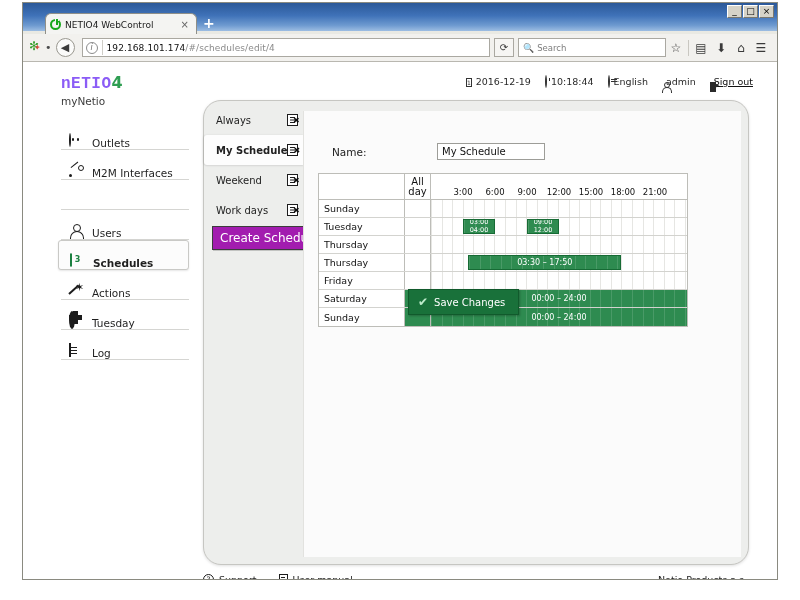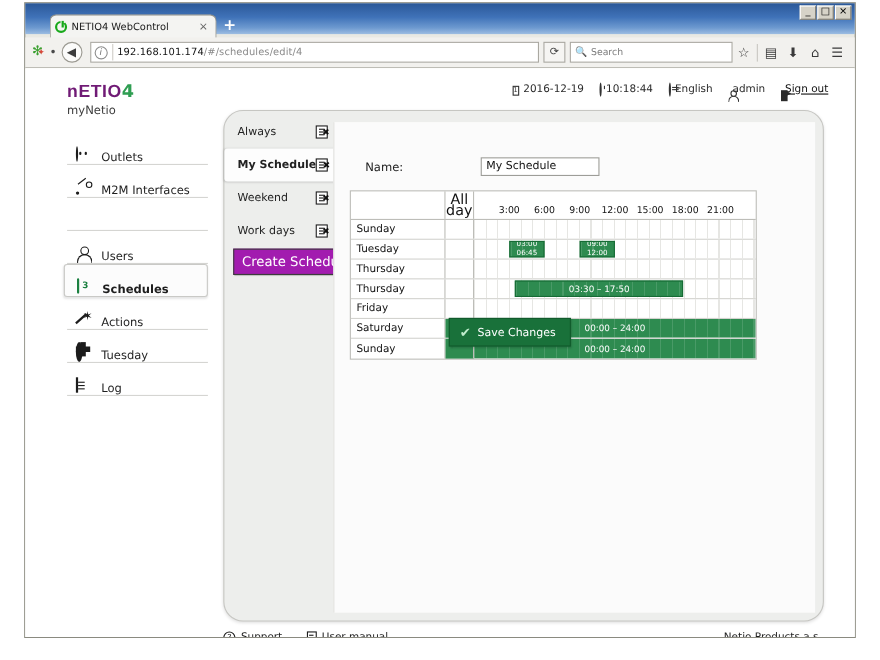--- a/index.html
+++ b/index.html
@@ -139,21 +139,21 @@
     background: #ffffff; overflow: hidden;
   }
   #page {
     position: absolute; left: 0; top: 0; width: 754px; height: 517px;
     background: #ffffff;
   }
 
   
   #brand { position: absolute; left: 38px; top: 13px; }
   #logo { font-size: 16px; font-weight: bold; letter-spacing: .5px; line-height: 16px; }
-  #logo .n1 { color: #701a75; font-family: Liberation Sans, sans-serif; }
+  #logo .n1 { color: #8b5cf6; font-family: Liberation Mono, monospace; }
   #logo .n4 { color: #2f9e52; }
   #brandsub { font-size: 10.5px; color: #3b3b3b; margin-top: 3px; }
 
   
   #headmeta {
     position: absolute; right: 24px; top: 14px;
     display: flex; align-items: center; gap: 14px;
     font-size: 9.5px; color: #2a2a2a;
   }
   .hm { display: flex; align-items: center; gap: 4px; white-space: nowrap; }
@@ -370,21 +370,21 @@
     width: 370px;
     border: 1px solid #bdbdb8;
     background: #ffffff;
     font-size: 9px;
   }
   .tbl-head { display: flex; height: 26px; border-bottom: 1px solid #bdbdb8; }
   .hd-day { width: 86px; border-right: 1px solid #bdbdb8; }
   .hd-allday {
     width: 26px; border-right: 1px solid #bdbdb8;
     display: flex; flex-direction: column; align-items: center;
-    justify-content: center; line-height: 10px; font-size: 13px; color: #111;
+    justify-content: center; line-height: 10px; font-size: 10px; color: #111;
   }
   .hd-axis { flex: 1; position: relative; }
   .axis-lab {
     position: absolute; top: 13px; font-size: 8.5px; color: #111;
     transform: translateX(-50%); white-space: nowrap;
   }
 
   .tbl-row { display: flex; height: 18px; border-bottom: 1px solid #d3d3cf; }
   .tbl-row:last-child { border-bottom: none; }
   .cell-day {
@@ -619,21 +619,21 @@
                     <div class="cell-allday"></div>
                     <div class="cell-track"></div>
                   </div>
                   <div class="tbl-row">
                     <div class="cell-day">Tuesday</div>
                     <div class="cell-allday"></div>
                     <div class="cell-track">
                       <div class="blk" style="left: 12.5%; width: 12.5%;">
                         <span class="two">
                           <span>03:00</span>
-                          <span>06:45</span>
+                          <span>04:00</span>
                         </span>
                       </div>
                       <div class="blk" style="left: 37.5%; width: 12.5%;">
                         <span class="two">
                           <span>09:00</span>
                           <span>12:00</span>
                         </span>
                       </div>
                     </div>
                   </div>

